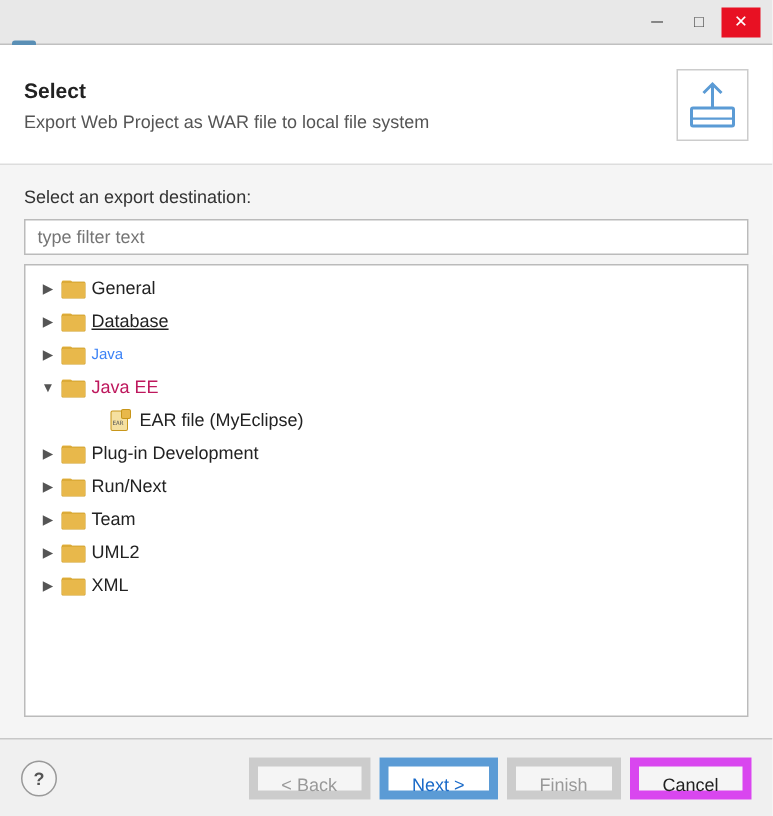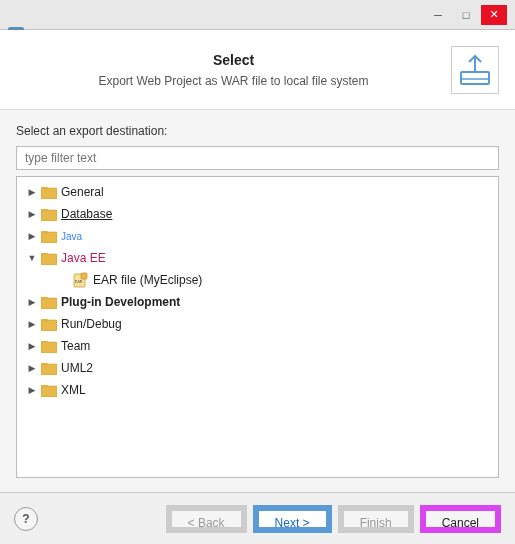--- a/index.html
+++ b/index.html
@@ -66,21 +66,20 @@
     }
     
     .header-section {
       background: white;
       border-bottom: 1px solid #ddd;
       padding: 12px 16px;
       display: flex;
       align-items: center;
       justify-content: space-between;
       min-height: 80px;
-      text-align: center;
     }
     .header-text {
       flex: 1;
     }
     .header-title {
       font-size: 14px;
       font-weight: bold;
       color: #222;
       margin-bottom: 6px;
     }
@@ -300,32 +299,32 @@
         </div>
         <div class="tree-item" style="padding-left: 8px;">
           <span class="tree-toggle" style="width: 14px; height: 14px; display: inline-flex; align-items: center; justify-content: center; font-size: 9px; color: rgb(85, 85, 85); margin-right: 2px; flex-shrink: 0;">▶</span>
           <span style="width: 16px; height: 16px; margin-right: 4px; flex-shrink: 0; display: inline-flex; align-items: center; justify-content: center;">
             <svg width="16" height="14" viewBox="0 0 16 14">
       <rect x="0" y="3" width="16" height="11" rx="1" fill="#e8b84b"></rect>
       <rect x="0" y="2" width="7" height="3" rx="1" fill="#e8b84b"></rect>
       <rect x="0" y="3" width="16" height="11" rx="1" fill="none" stroke="#c8961a" stroke-width="0.5"></rect>
     </svg>
           </span>
-          <span style="font-size: 12px; color: rgb(34, 34, 34); font-weight: bold;">Plug-in Development</span>
-        </div>
-        <div class="tree-item" style="padding-left: 8px;">
-          <span class="tree-toggle" style="width: 14px; height: 14px; display: inline-flex; align-items: center; justify-content: center; font-size: 9px; color: rgb(85, 85, 85); margin-right: 2px; flex-shrink: 0;">▶</span>
-          <span style="width: 16px; height: 16px; margin-right: 4px; flex-shrink: 0; display: inline-flex; align-items: center; justify-content: center;">
-            <svg width="16" height="14" viewBox="0 0 16 14">
-      <rect x="0" y="3" width="16" height="11" rx="1" fill="#e8b84b"></rect>
-      <rect x="0" y="2" width="7" height="3" rx="1" fill="#e8b84b"></rect>
-      <rect x="0" y="3" width="16" height="11" rx="1" fill="none" stroke="#c8961a" stroke-width="0.5"></rect>
-    </svg>
-          </span>
-          <span style="font-size: 12px; color: rgb(34, 34, 34);">Run/Debug</span>
+          <span style="font-size: 12px; color: rgb(34, 34, 34);">Plug-in Development</span>
+        </div>
+        <div class="tree-item" style="padding-left: 8px;">
+          <span class="tree-toggle" style="width: 14px; height: 14px; display: inline-flex; align-items: center; justify-content: center; font-size: 9px; color: rgb(85, 85, 85); margin-right: 2px; flex-shrink: 0;">▶</span>
+          <span style="width: 16px; height: 16px; margin-right: 4px; flex-shrink: 0; display: inline-flex; align-items: center; justify-content: center;">
+            <svg width="16" height="14" viewBox="0 0 16 14">
+      <rect x="0" y="3" width="16" height="11" rx="1" fill="#e8b84b"></rect>
+      <rect x="0" y="2" width="7" height="3" rx="1" fill="#e8b84b"></rect>
+      <rect x="0" y="3" width="16" height="11" rx="1" fill="none" stroke="#c8961a" stroke-width="0.5"></rect>
+    </svg>
+          </span>
+          <span style="font-size: 12px; color: rgb(34, 34, 34);">Run/Next</span>
         </div>
         <div class="tree-item" style="padding-left: 8px;">
           <span class="tree-toggle" style="width: 14px; height: 14px; display: inline-flex; align-items: center; justify-content: center; font-size: 9px; color: rgb(85, 85, 85); margin-right: 2px; flex-shrink: 0;">▶</span>
           <span style="width: 16px; height: 16px; margin-right: 4px; flex-shrink: 0; display: inline-flex; align-items: center; justify-content: center;">
             <svg width="16" height="14" viewBox="0 0 16 14">
       <rect x="0" y="3" width="16" height="11" rx="1" fill="#e8b84b"></rect>
       <rect x="0" y="2" width="7" height="3" rx="1" fill="#e8b84b"></rect>
       <rect x="0" y="3" width="16" height="11" rx="1" fill="none" stroke="#c8961a" stroke-width="0.5"></rect>
     </svg>
           </span>

